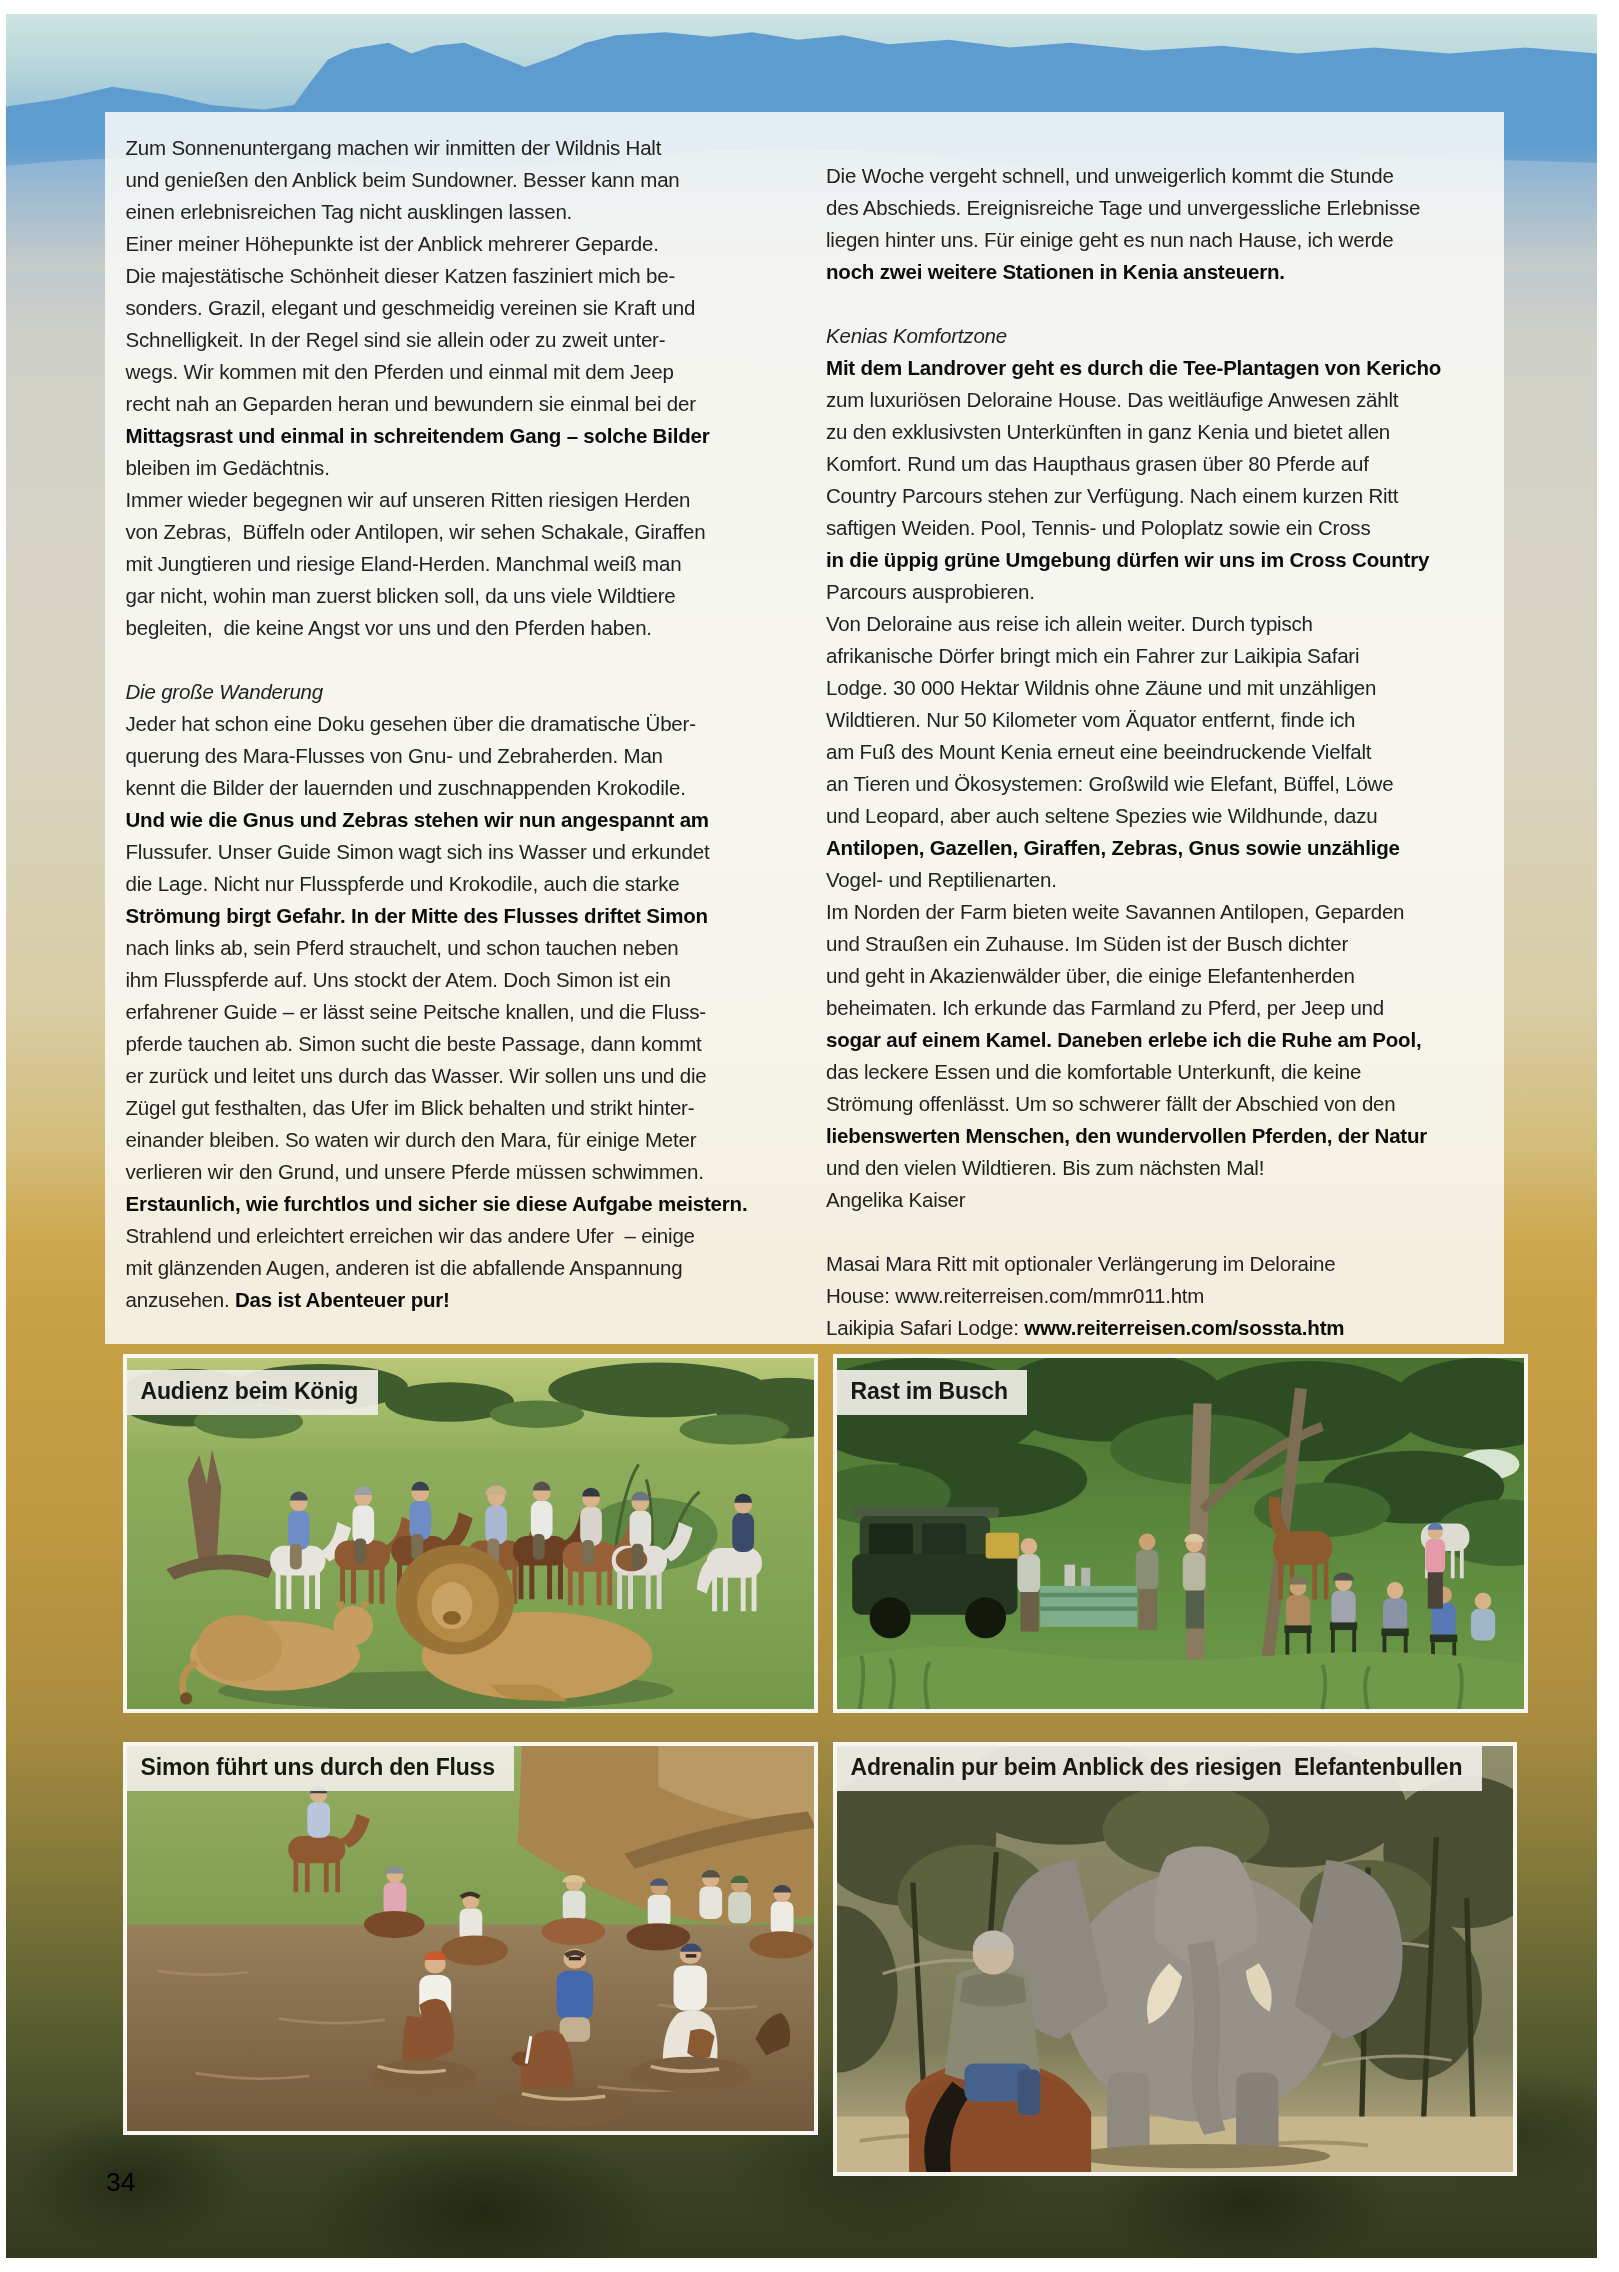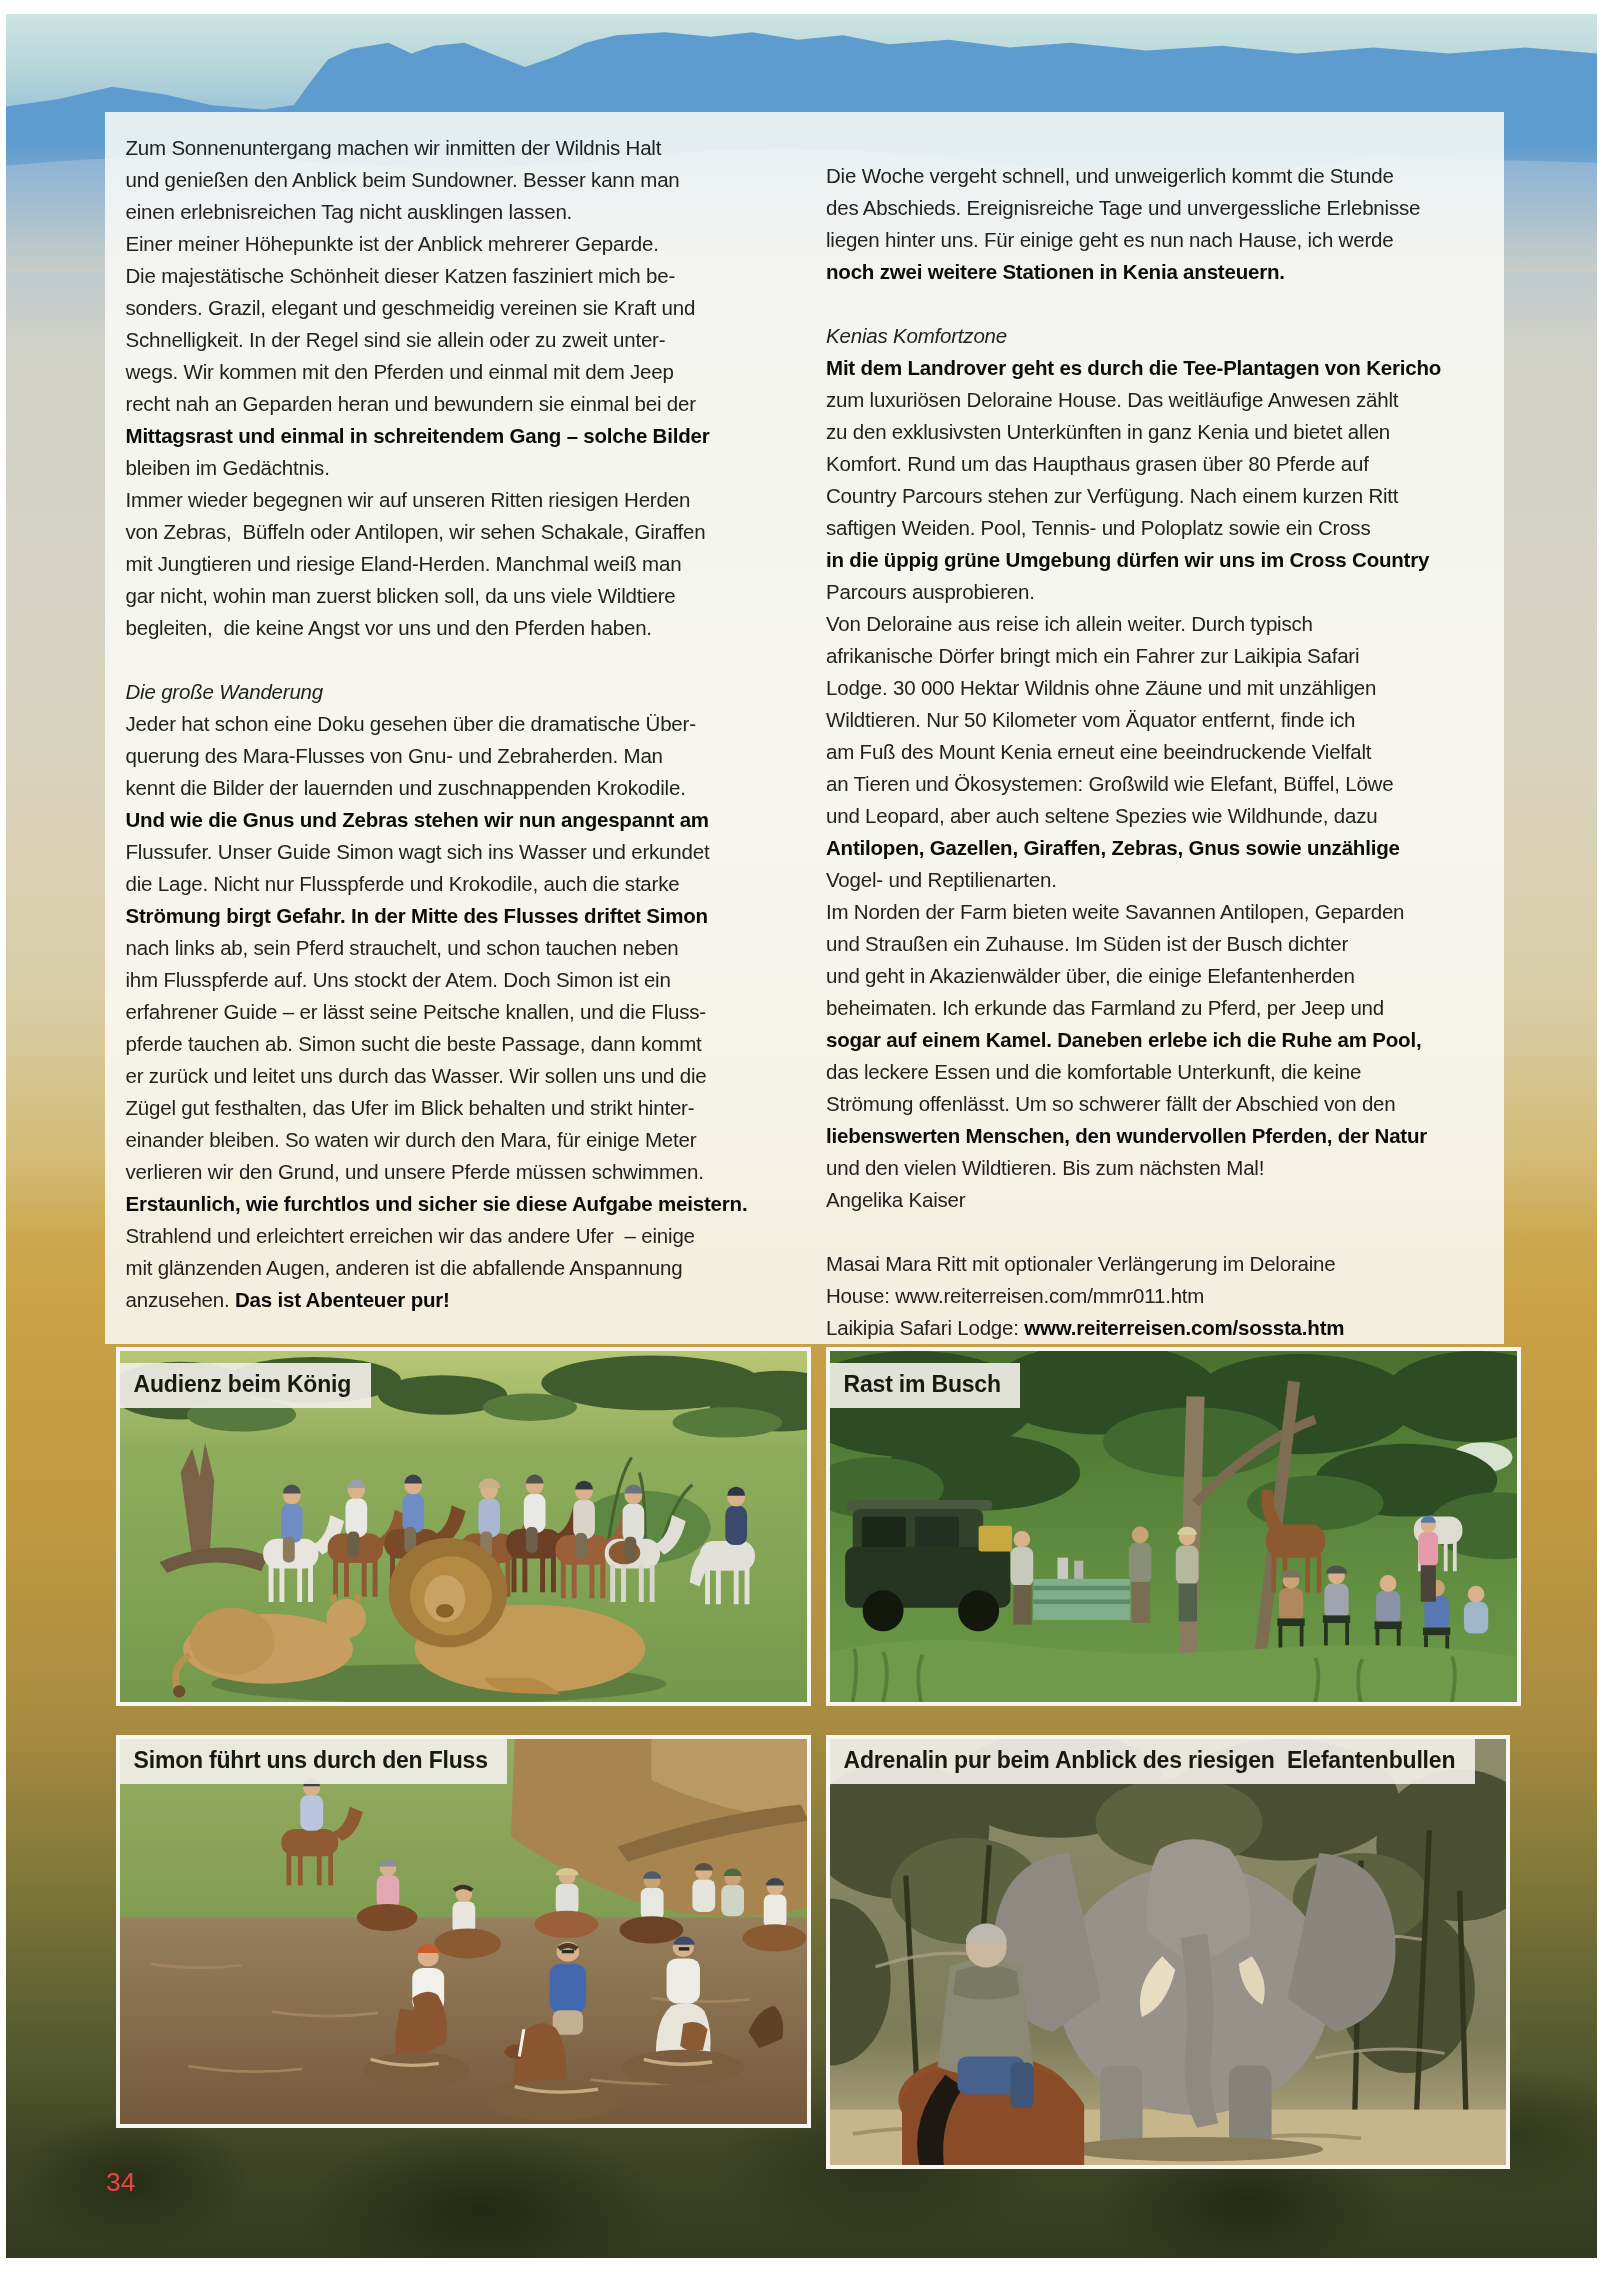--- a/index.html
+++ b/index.html
@@ -27,33 +27,33 @@
            background:rgba(250,250,247,0.86);}
   .col{position:absolute;top:19.7px;width:678px;color:#22221e;font-size:20.5px;
        letter-spacing:-0.2px;}
   .col-left{left:20.5px;}
   .col-right{left:721px;margin-top:28px;}
   .tline{height:32px;line-height:32px;white-space:pre;}
   .seg-n{font-weight:400;}
   .seg-b{font-weight:700;color:#0c0c0a;}
   .seg-i{font-style:italic;}
   
-  .photo{position:absolute;margin:4px;border:4.5px solid #f8f6f0;box-sizing:border-box;
+  .photo{position:absolute;margin:11px;border:4.5px solid #f8f6f0;box-sizing:border-box;
          overflow:hidden;background:#7da456;}
   .photo svg{position:absolute;left:0;top:0;width:100%;height:100%;display:block;}
   .photo1{left:112px;top:1343px;width:695px;height:359px;}
   .photo2{left:822px;top:1343px;width:695px;height:359px;}
   .photo3{left:112px;top:1731px;width:695px;height:393px;}
   .photo4{left:822px;top:1731px;width:684px;height:434px;padding-left:48px;}
   .cap{position:absolute;left:0;background:rgba(240,238,231,0.92);color:#191914;
        font-size:23px;font-weight:700;letter-spacing:-0.2px;padding:8.3px 19.7px 9.8px 13.6px;
        white-space:pre;}
   .cap-row1{top:12px;}
   .cap-row2{top:0;}
-  .pagenum{position:absolute;left:106px;top:2167px;font-size:26.5px;color:#ef4444;}
+  .pagenum{position:absolute;left:106px;top:2167px;font-size:26.5px;color:#000000;}
 </style>
 </head>
 <body>
 
 <div class="page">
 
   <div class="bg">
     <svg class="mountains" viewBox="0 0 2100 340" preserveAspectRatio="none">
       <defs>
         <linearGradient id="hz" x1="0" y1="0" x2="0" y2="1">

